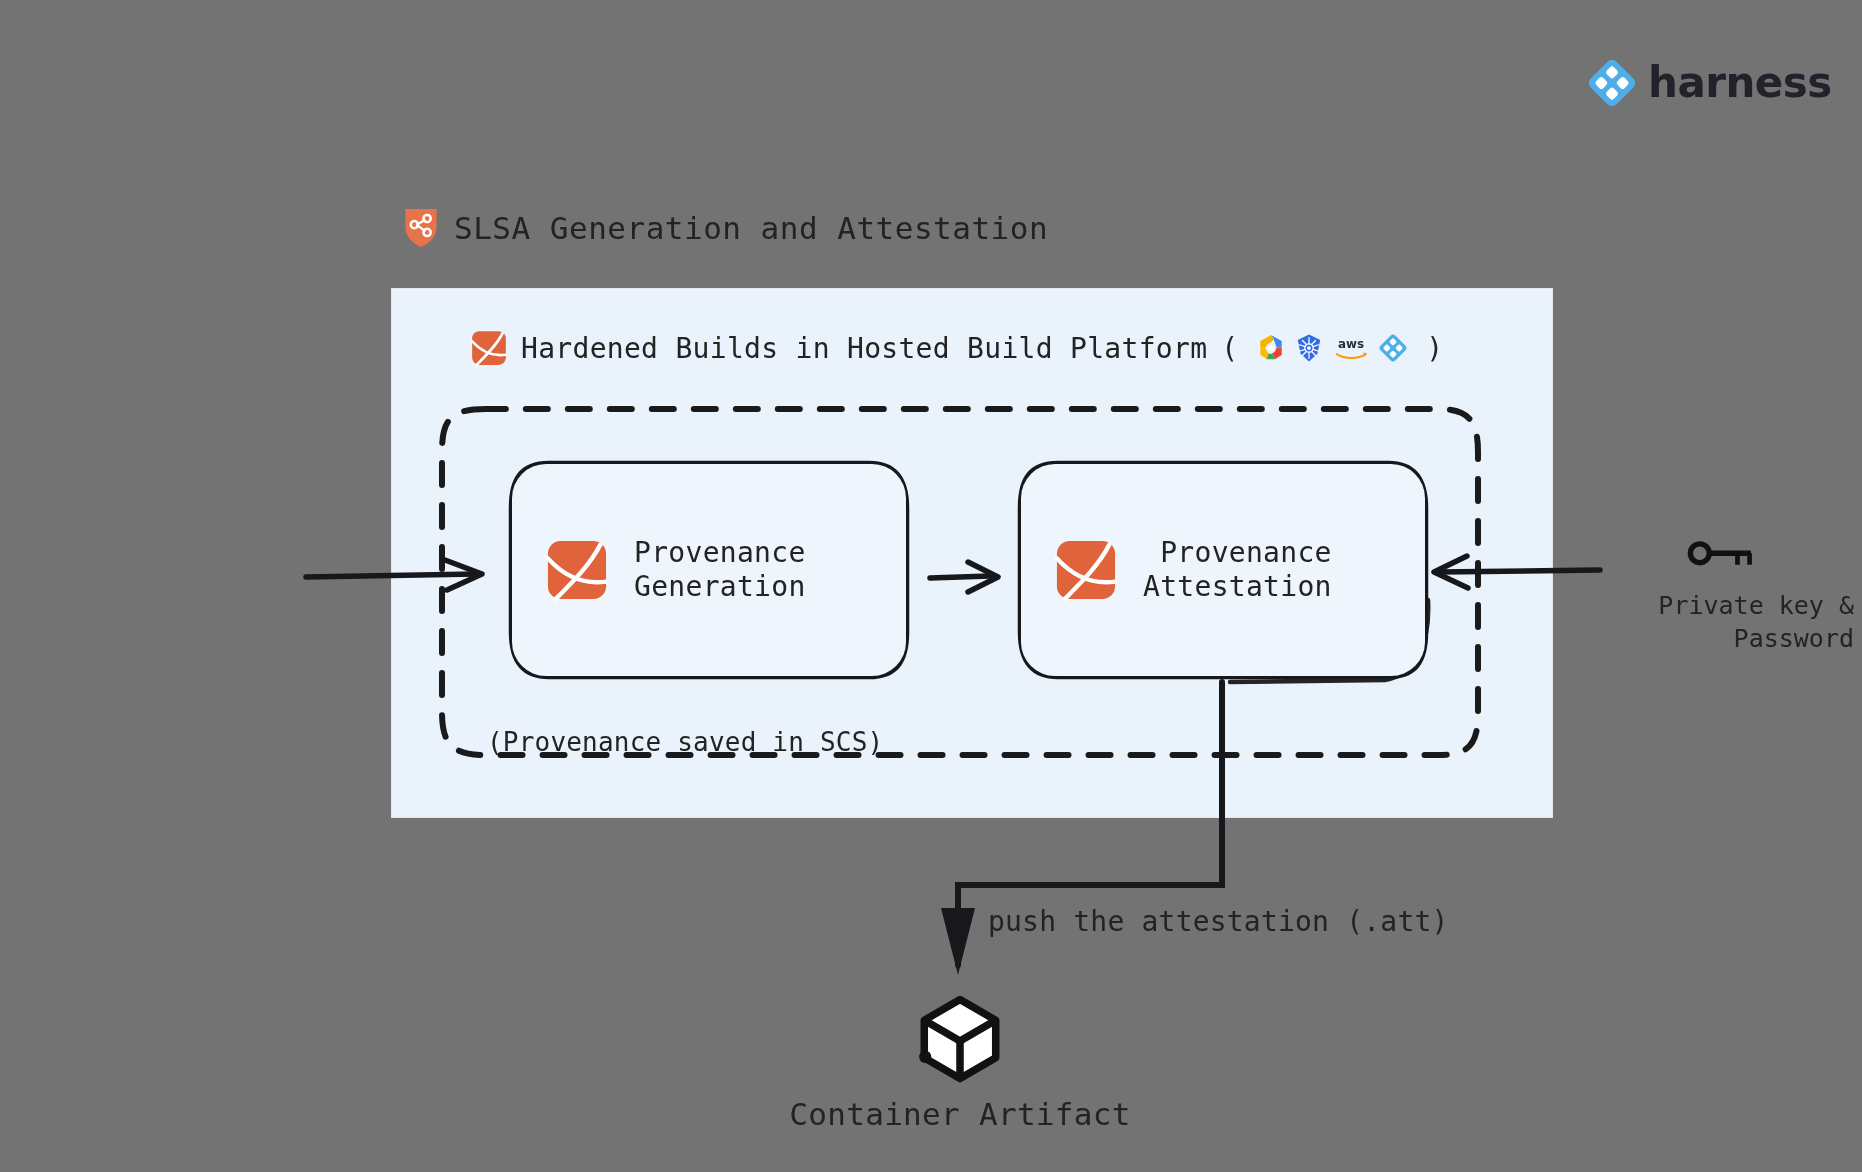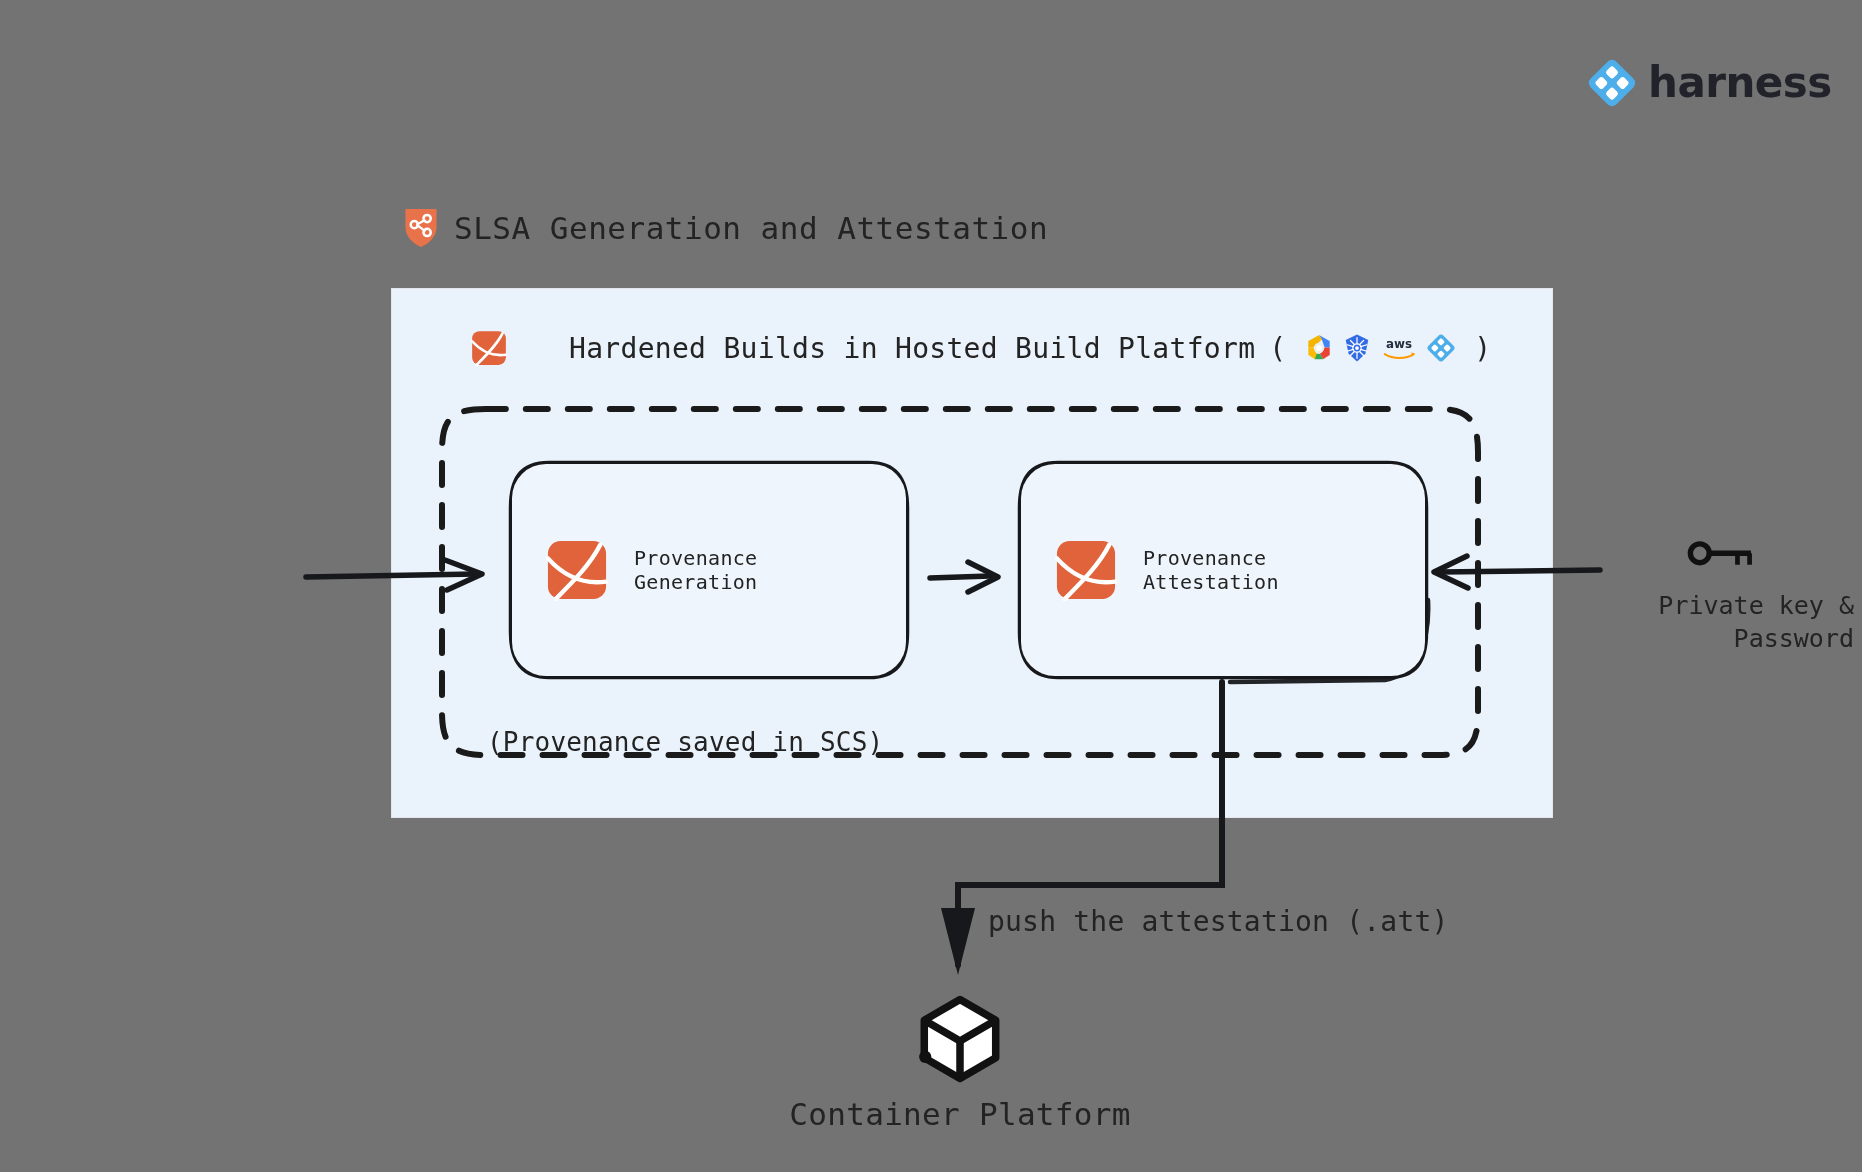--- a/index.html
+++ b/index.html
@@ -72,21 +72,20 @@
     top: 330px;
     display: flex;
     align-items: center;
     gap: 14px;
     white-space: nowrap;
   }
   #panel-heading .heading-text {
     font-size: 28px;
     letter-spacing: 0.3px;
     color: #232323;
-    margin-left: 48px;
   }
   #panel-heading .paren {
     font-size: 28px;
     color: #232323;
   }
   #panel-heading .cloud-icons {
     display: flex;
     align-items: center;
     gap: 8px;
     margin: 0 4px;
@@ -98,25 +97,26 @@
     position: absolute;
     display: flex;
     align-items: center;
     gap: 26px;
     padding: 0 34px;
     box-sizing: border-box;
     background: #eff5fc;
     border-radius: 34px;
   }
   .process-box .box-label {
-    font-size: 20px;
+    font-size: 28px;
     line-height: 1.22;
     color: #232323;
     white-space: pre-line;
     letter-spacing: 0.3px;
+    text-align: right;
   }
   #box-generation {
     left: 512px;
     top: 464px;
     width: 394px;
     height: 212px;
   }
   #box-attestation {
     left: 1021px;
     top: 464px;
@@ -367,21 +367,21 @@
 
   <div id="registry-node">
     <span>
       <svg class="icon-inline" style="margin:0 auto;" width="94" height="94" viewBox="0 0 100 100" aria-hidden="true">
         <path d="M50 8 L88 30 L88 70 L50 92 L12 70 L12 30 Z" fill="#ffffff" stroke="#111111" stroke-width="8" stroke-linejoin="round"></path>
         <path d="M12 30 L50 52 L88 30" fill="none" stroke="#111111" stroke-width="8" stroke-linejoin="round"></path>
         <path d="M50 52 L50 92" fill="none" stroke="#111111" stroke-width="8"></path>
         <circle cx="13" cy="69" r="6.5" fill="#111111"></circle>
       </svg>
     </span>
-    <div class="node-caption">Container Platform</div>
+    <div class="node-caption">Container Artifact</div>
   </div>
 
   <svg class="overlay" aria-hidden="true">
 
     <g>
       <path d="M306 577 L476 574" fill="none" stroke="#17181B" stroke-width="5.5" stroke-linecap="round"></path>
       <path d="M445 560 L482 574 L447 590" fill="none" stroke="#17181B" stroke-width="5.5" stroke-linecap="round" stroke-linejoin="round"></path>
     </g>
 
     <g>

